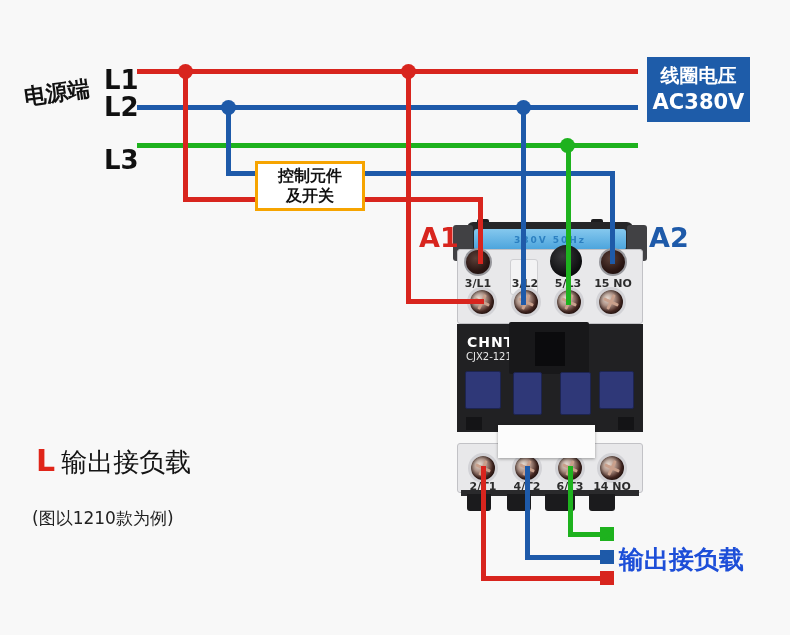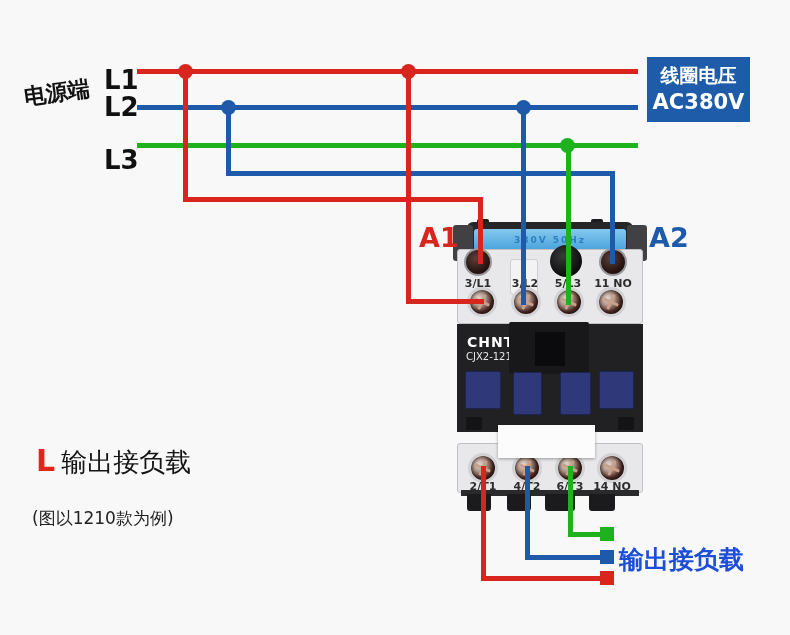--- a/index.html
+++ b/index.html
@@ -109,20 +109,24 @@
   <div class="dot red" style="left:401px;top:64px;"></div>
   <div class="dot blue" style="left:221px;top:100px;"></div>
   <div class="dot blue" style="left:516px;top:100px;"></div>
   <div class="dot green" style="left:560px;top:138px;"></div>
 
   <div class="coil-box">
     <span class="l1">线圈电压</span>
     <span class="l2">AC380V</span>
   </div>
 
+  <div class="control-box">
+    <span>控制元件</span>
+    <span>及开关</span>
+  </div>
 
   <div class="a-label a1">A1</div>
   <div class="a-label a2">A2</div>
 
   <div class="contactor">
     <div class="ct-tab" style="left:24px;"></div>
     <div class="ct-tab" style="left:138px;"></div>
     <div class="ct-cap"></div>
     <div class="ct-ear" style="left:0;"></div>
     <div class="ct-ear" style="left:174px;"></div>
@@ -131,21 +135,21 @@
     </div>
 
     <div class="ct-block top"></div>
     <div class="screw aux" style="left:11px;top:26px;"></div>
     <div class="white-tab"></div>
     <div class="screw blk" style="left:97px;top:23px;"></div>
     <div class="screw aux" style="left:146px;top:26px;"></div>
     <div class="t-label" style="left:2px;top:55px;">3/L1</div>
     <div class="t-label" style="left:49px;top:55px;">3/L2</div>
     <div class="t-label" style="left:92px;top:55px;">5/L3</div>
-    <div class="t-label" style="left:137px;top:55px;">11 NO</div>
+    <div class="t-label" style="left:137px;top:55px;">15 NO</div>
     <div class="screw main" style="left:14px;top:65px;"></div>
     <div class="screw main" style="left:58px;top:65px;"></div>
     <div class="screw main" style="left:101px;top:65px;"></div>
     <div class="screw main" style="left:143px;top:65px;"></div>
 
     <div class="ct-body">
       <div class="ct-brand">CHNT</div>
       <div class="ct-model">CJX2-1210</div>
       <div class="ct-mech"></div>
       <div class="blue-rect" style="left:8px;top:47px;width:36px;height:38px;"></div>

